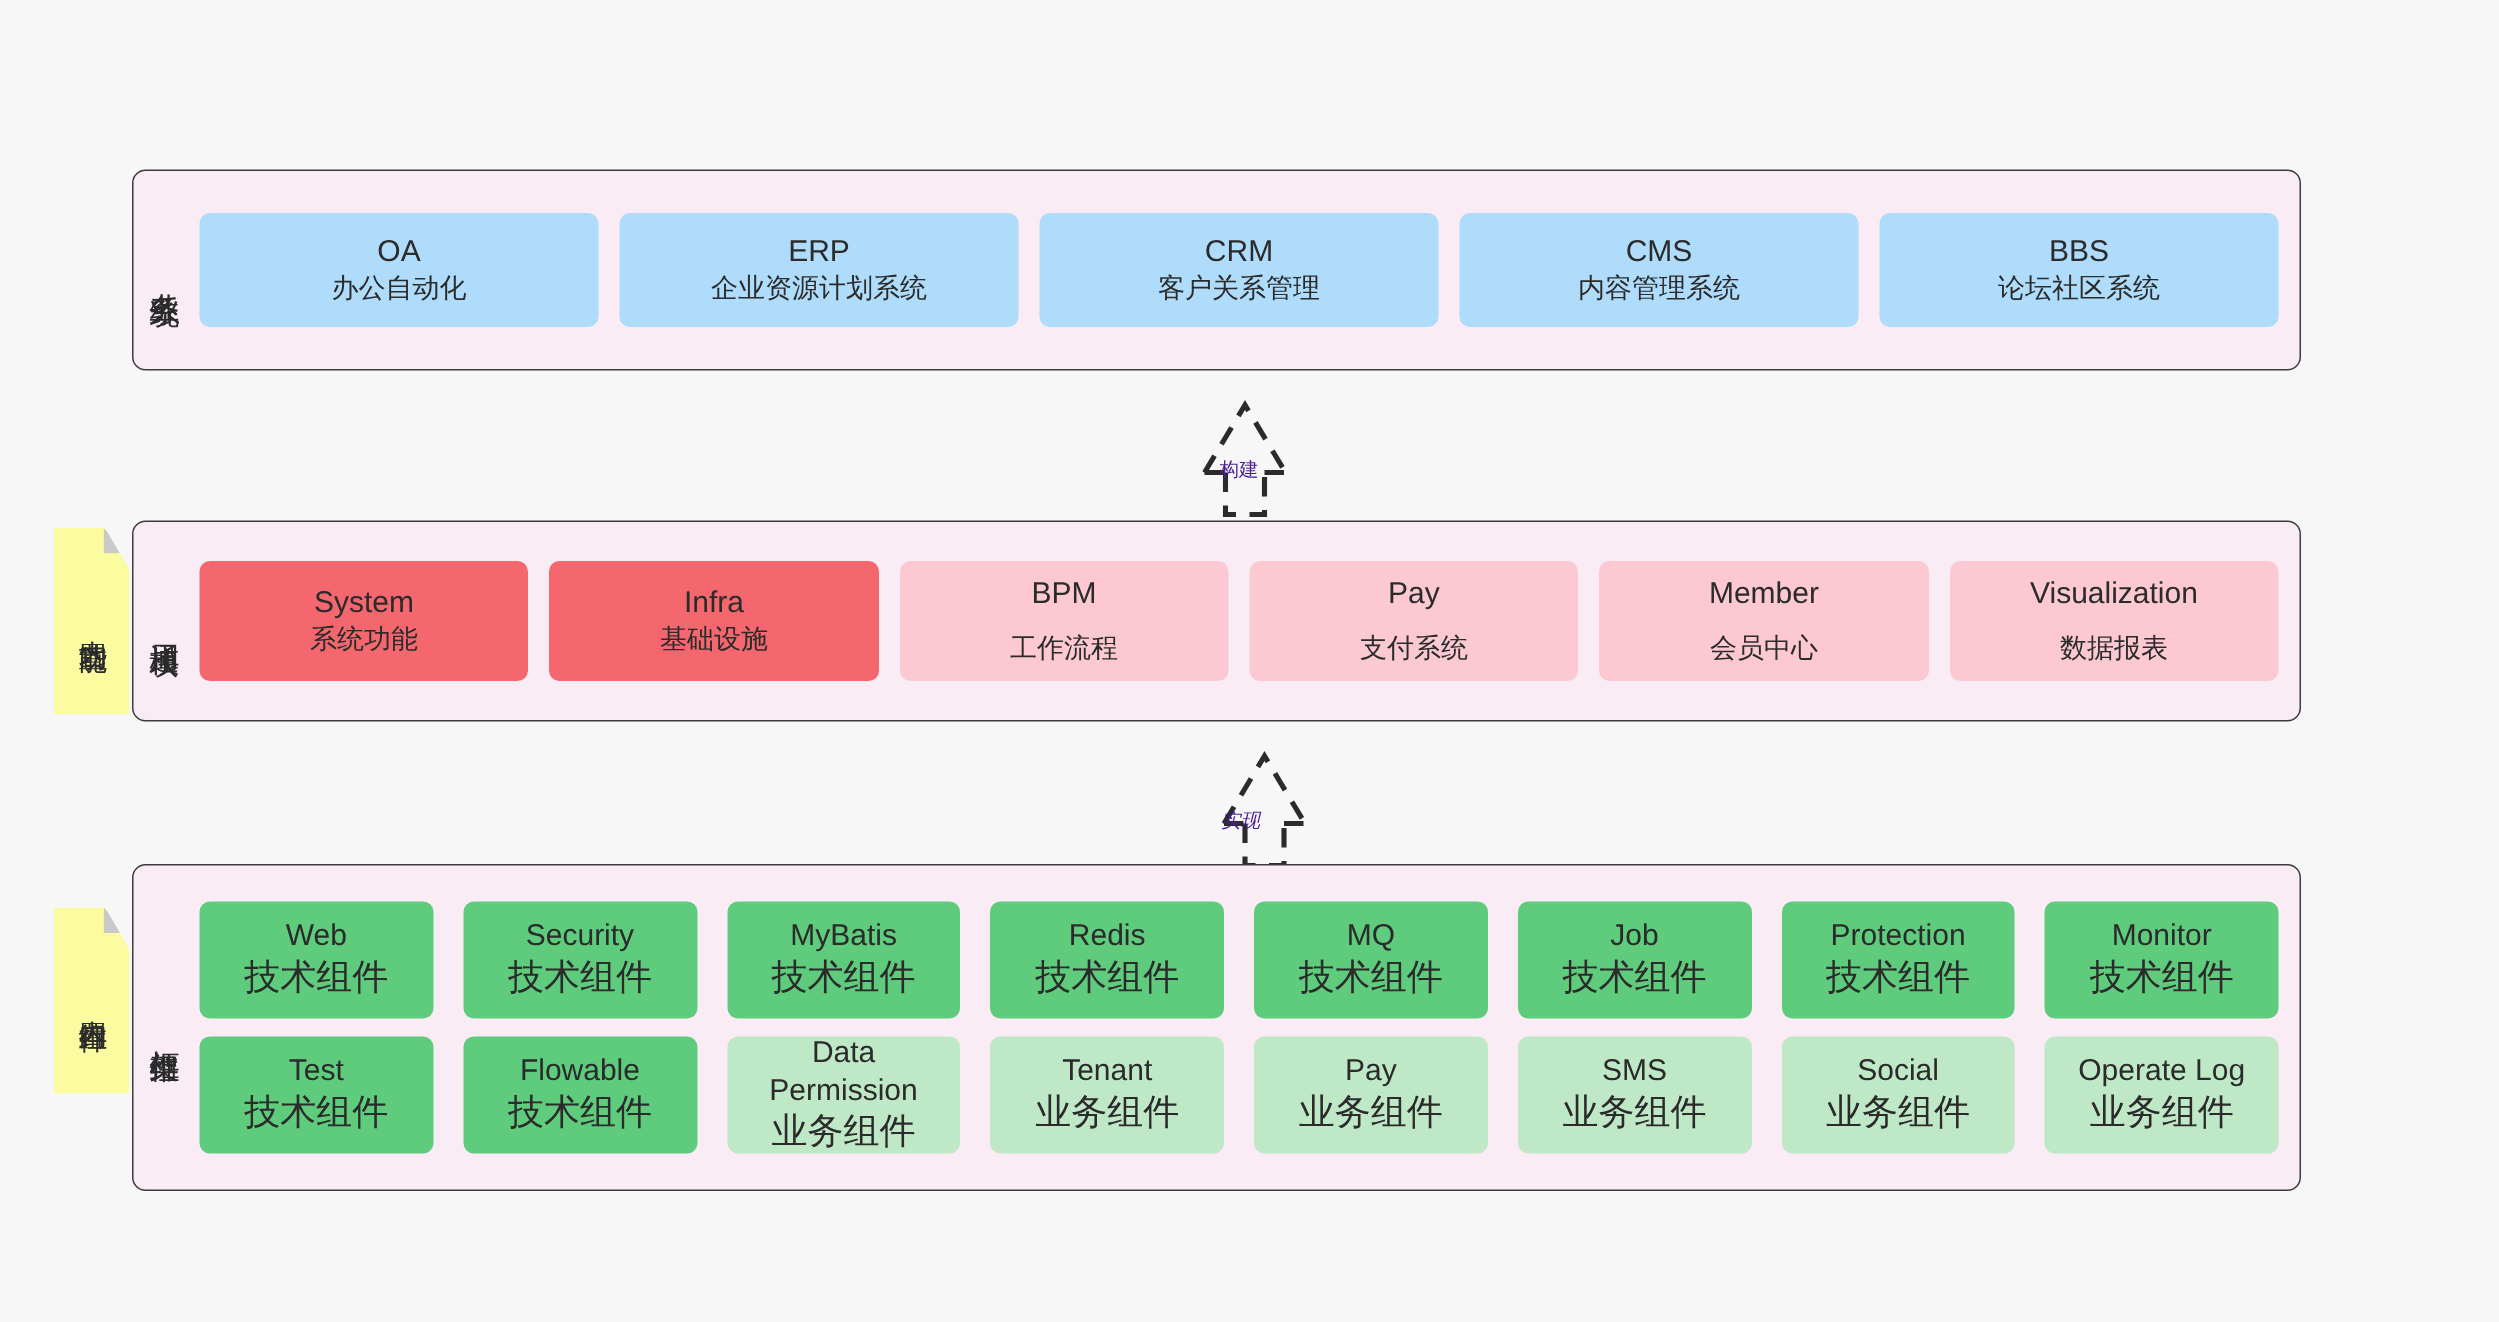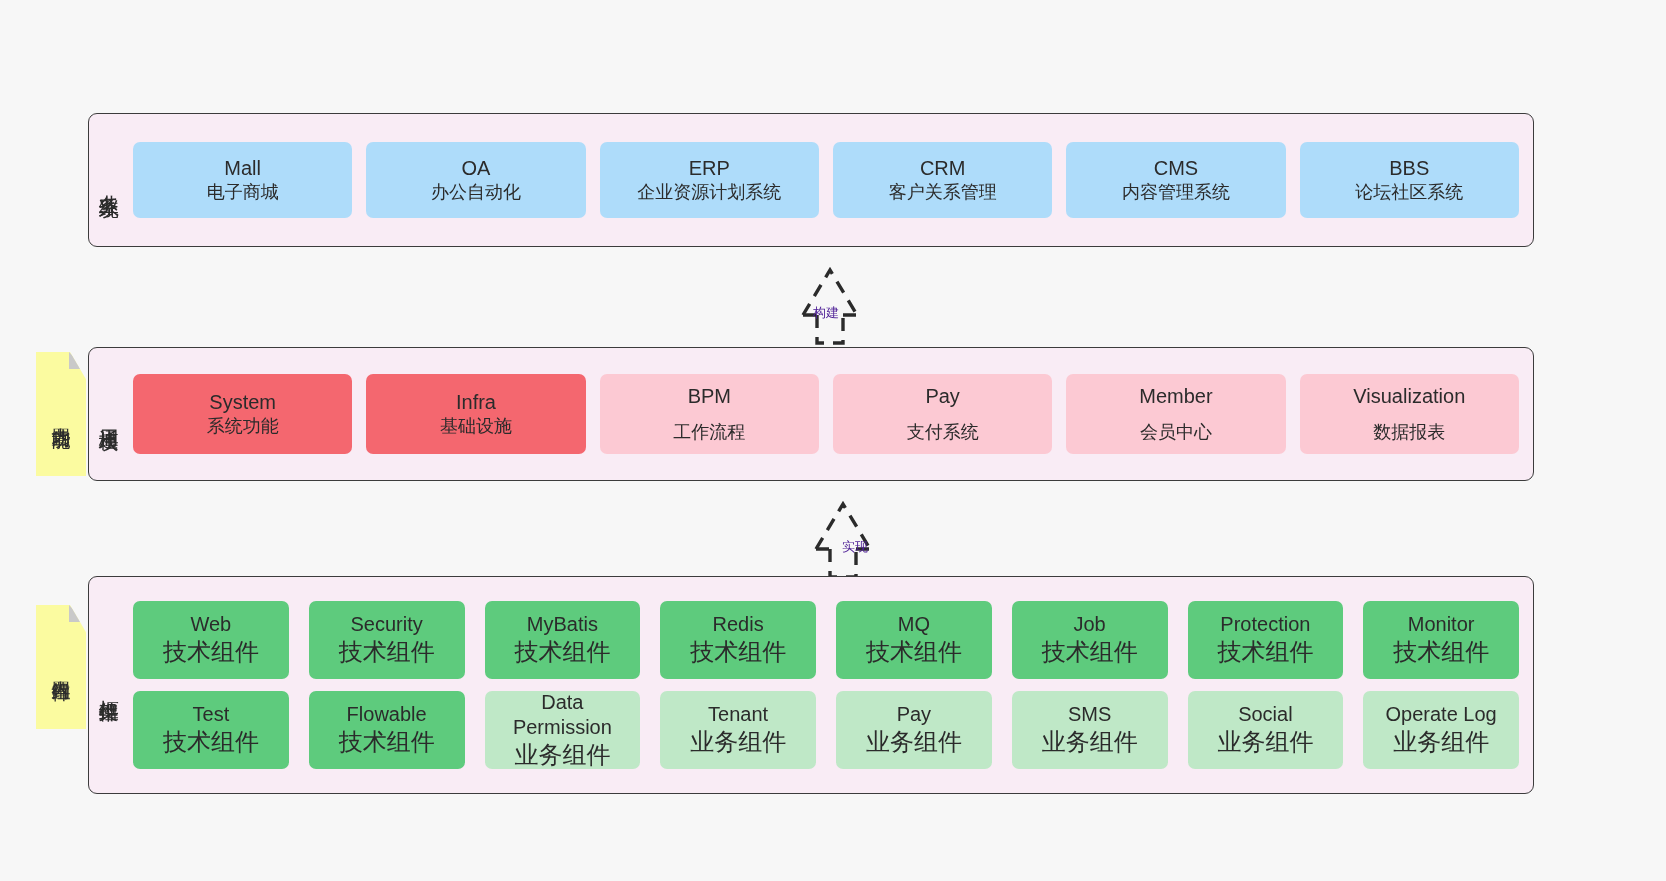--- a/index.html
+++ b/index.html
@@ -120,24 +120,20 @@
 </head>
 <body>
 
 <div class="stage">
 
   <div class="panel" style="left:88px;top:113px;width:1446px;height:134px;">
     <div class="panel-title">业务系统</div>
     <div class="panel-body">
 
       <div class="card blue">
-        <span class="t1">Mall</span>
-        <span class="t2">电子商城</span>
-      </div>
-      <div class="card blue">
         <span class="t1">OA</span>
         <span class="t2">办公自动化</span>
       </div>
       <div class="card blue">
         <span class="t1">ERP</span>
         <span class="t2">企业资源计划系统</span>
       </div>
       <div class="card blue">
         <span class="t1">CRM</span>
         <span class="t2">客户关系管理</span>
@@ -199,21 +195,21 @@
 
     </div>
   </div>
 
   <div class="arrow" style="left:768px;top:491px;width:150px;height:88px;">
     <svg width="150" height="88" viewBox="0 0 150 88">
       <path d="M 48 58 L 75 13 L 102 58" fill="none" stroke="#2b2b2b" stroke-width="3.4" stroke-dasharray="13 9" stroke-linecap="butt"></path>
       <path d="M 48 58 L 62 58 M 88 58 L 102 58" fill="none" stroke="#2b2b2b" stroke-width="3.4" stroke-dasharray="13 9"></path>
       <path d="M 62 58 L 62 86 L 88 86 L 88 58" fill="none" stroke="#2b2b2b" stroke-width="3.4" stroke-dasharray="13 9"></path>
     </svg>
-    <span class="arrow-label" style="left:74px;top:47px;">实现</span>
+    <span class="arrow-label" style="left:46px;top:47px;font-style:italic;">实现</span>
   </div>
 
   <div class="sticky" style="left:36px;top:605px;height:124px;">
     <span class="fold"></span>
     <span>内置组件</span>
   </div>
 
   <div class="panel" style="left:88px;top:576px;width:1446px;height:218px;">
     <div class="panel-title">框架组件</div>
     <div class="panel-body two-row">

